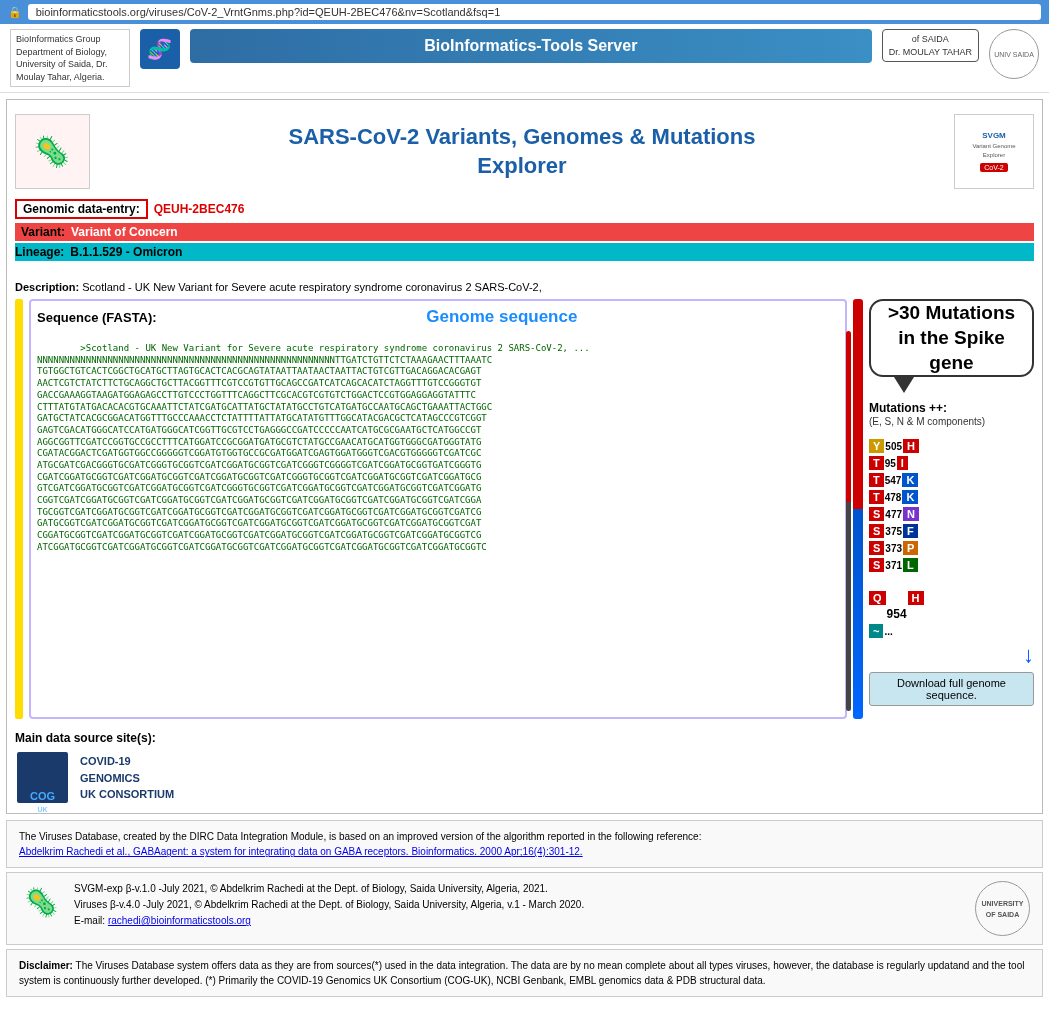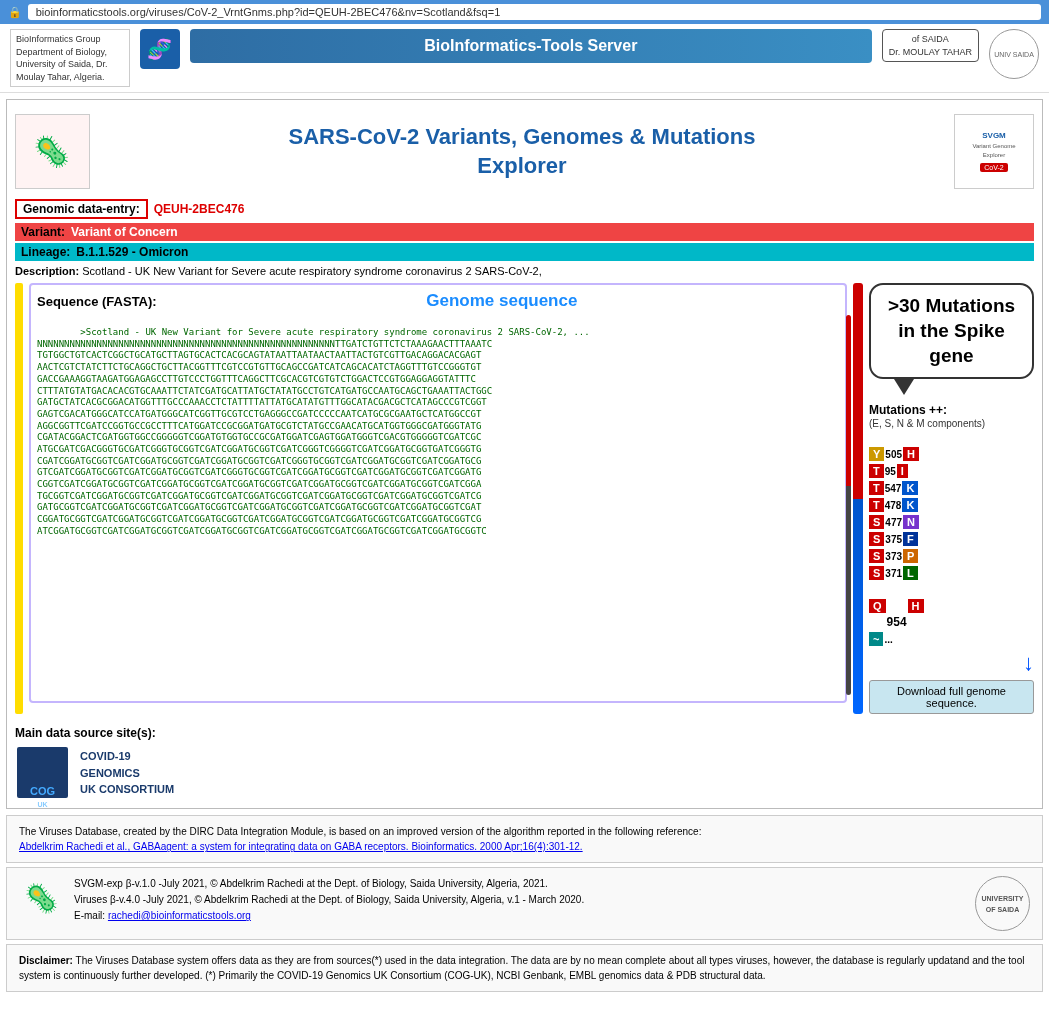--- a/index.html
+++ b/index.html
@@ -65,21 +65,21 @@
 
     <div style="background:#ef4444; display:flex; align-items:center; padding:2px 6px; gap:6px; margin-bottom:2px; width:100%;">
       <span style="font-weight:bold; font-size:12px; color:#000;">
         <span>Variant:</span>
       </span>
       <span style="color:#fff; font-size:12px; font-weight:bold;">
         <span>Variant of Concern</span>
       </span>
     </div>
 
-    <div style="background:#00b8c8; display:flex; align-items:center; padding:2px 6px; gap:6px; margin-bottom:4px; width:100%;text-align:center;">
+    <div style="background:#00b8c8; display:flex; align-items:center; padding:2px 0; gap:6px; margin-bottom:20px; width:100%;text-align:center;">
       <span style="font-weight:bold; font-size:12px; color:#000;">
         <span>Lineage:</span>
       </span>
       <span style="color:#000; font-size:12px; font-weight:bold;">
         <span>B.1.1.529 - Omicron</span>
       </span>
     </div>
 
     <div style="font-size:11px; color:#000; margin-bottom:6px;">
       <strong>Description:</strong>
@@ -126,32 +126,32 @@
       </div>
     </div>
 
     <div style="width:10px; background:linear-gradient(to bottom, #cc0000 0%, #cc0000 50%, #0055cc 50%, #0066ff 100%); border-radius:3px; align-self:stretch; min-height:420px; flex-shrink:0;">
     </div>
 
     <div style="width:165px; flex-shrink:0;">
 
       
       <div style="position:relative; margin-bottom:8px;">
-        <div style="border:2px solid #333; border-radius:14px; padding:9px 10px; background:#fff; font-size:19px; font-weight:bold; color:#000; text-align:center; line-height:1.3;">
+        <div style="border:2px solid #333; border-radius:14px; padding:0 10px; background:#fff; font-size:19px; font-weight:bold; color:#000; text-align:center; line-height:1.3;">
           &gt;30 Mutations<br>in the Spike gene
         </div>
         <div style="width:0; height:0; border-left:10px solid transparent; border-right:10px solid transparent; border-top:16px solid #333; margin-left:25px;">
         </div>
       </div>
 
       
       <div style="font-weight:bold; font-size:12px; color:#000; margin-bottom:1px;">
         <span>Mutations ++:</span>
       </div>
-      <div style="font-size:10px; color:#333; margin-bottom:18px;">
+      <div style="font-size:10px; color:#333; margin-bottom:12px;">
         <span>(E, S, N &amp; M components)</span>
       </div>
 
       
       <div style="display:flex; align-items:center; margin-bottom:3px; gap:1px;">
         <span style="background:#cc9900; color:#fff; padding:1px 4px; font-size:11px; font-weight:bold;">Y</span>
         <span style="font-size:10px; font-weight:bold; color:#000;">505</span>
         <span style="background:#cc0000; color:#fff; padding:1px 4px; font-size:11px; font-weight:bold;">H</span>
       </div>
       <div style="display:flex; align-items:center; margin-bottom:3px; gap:1px;">

